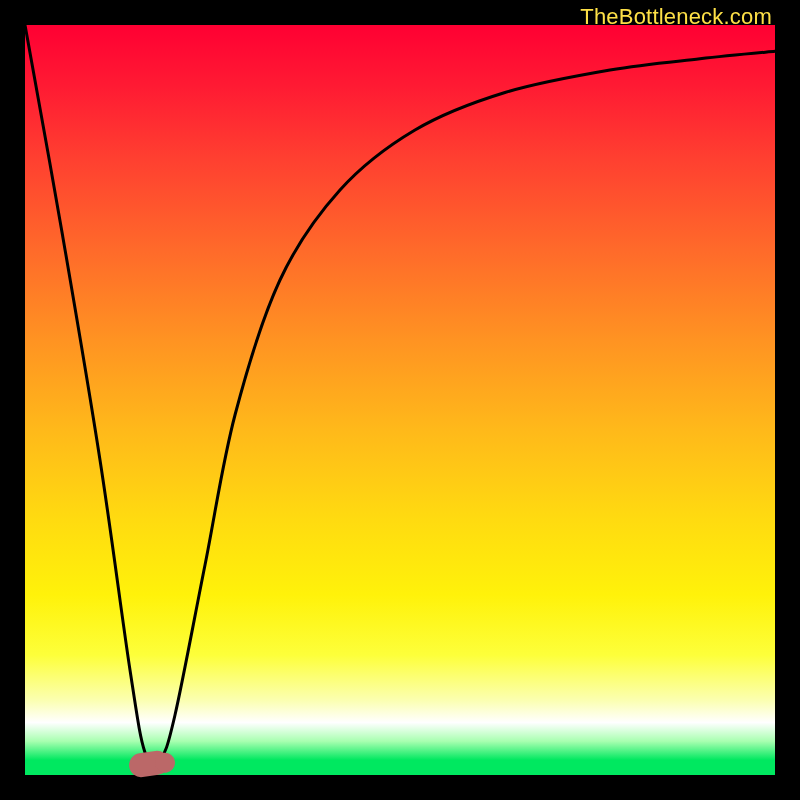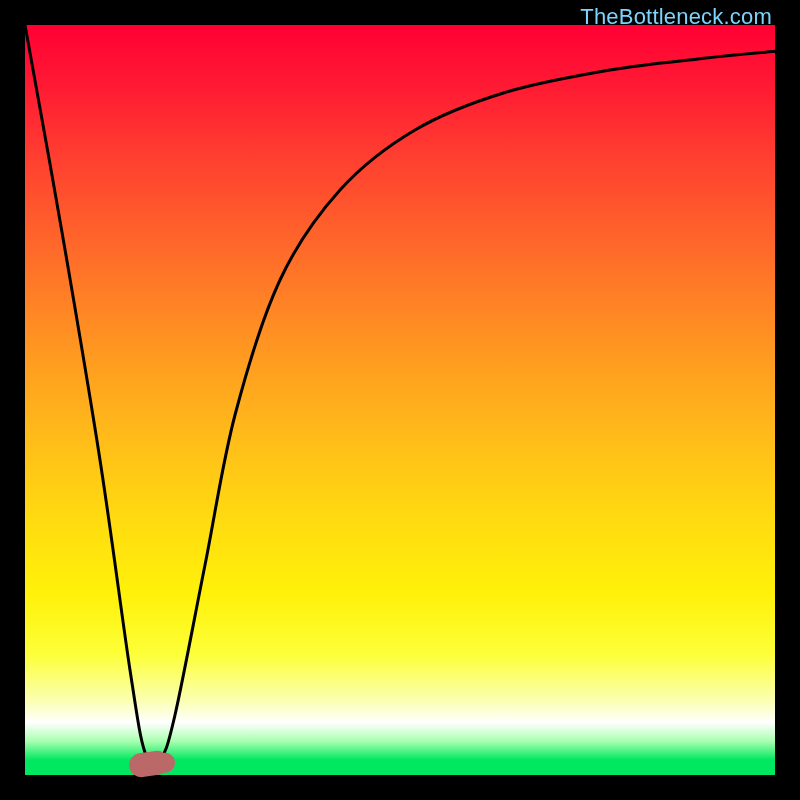--- a/index.html
+++ b/index.html
@@ -39,21 +39,21 @@
       #ffffff 93%,
       #a8ffb0 95.5%,
       #00e860 98%,
       #00e860 100%
     );
   }
   .watermark {
     position: absolute;
     top: 4px;
     right: 28px;
-    color: #7dd3fc;
+    color: #fde047;
     font-size: 22px;
     font-weight: 500;
     letter-spacing: 0.2px;
     user-select: none;
   }
   svg.curve {
     position: absolute;
     left: 0;
     top: 0;
     width: 750px;

